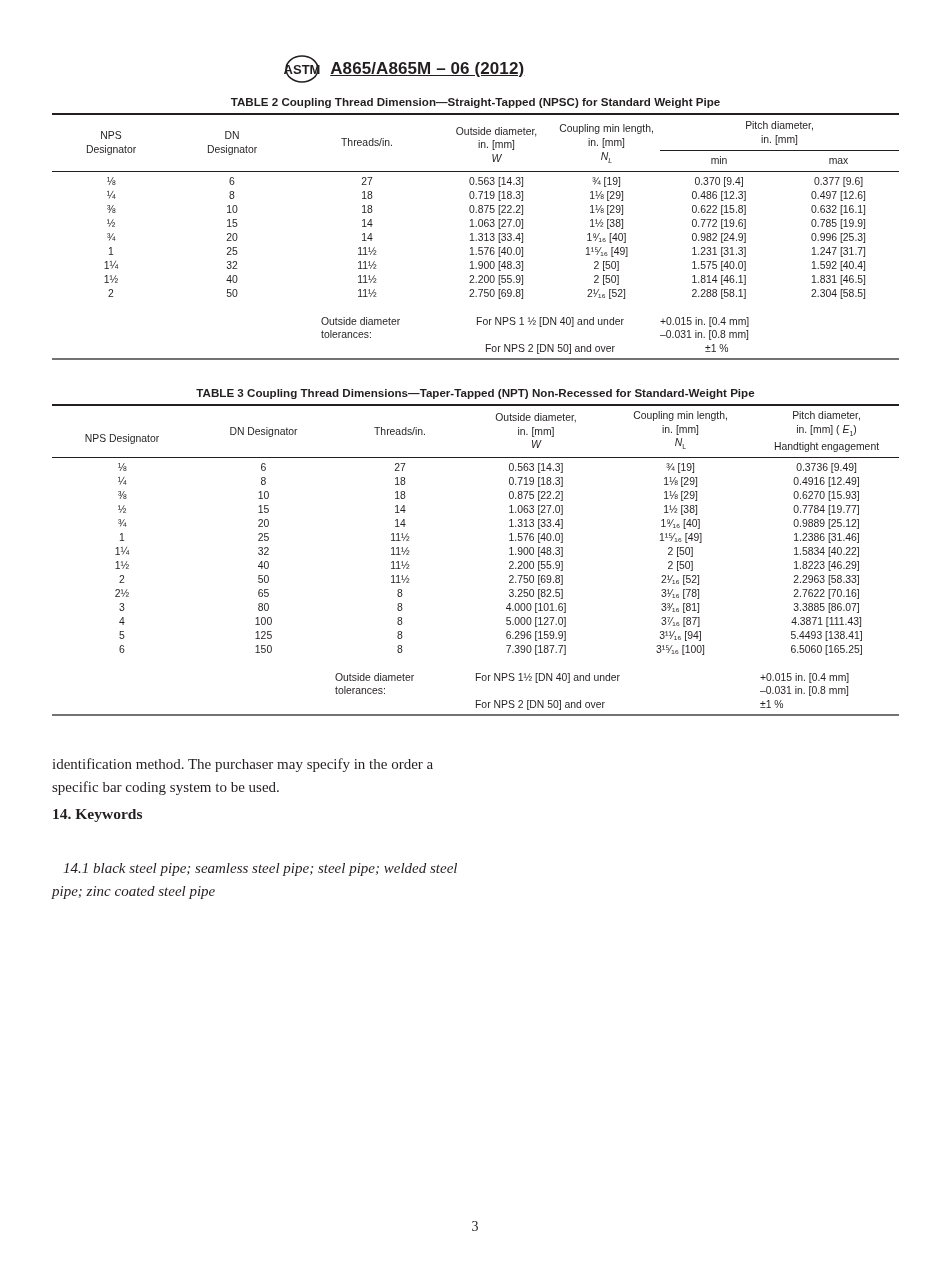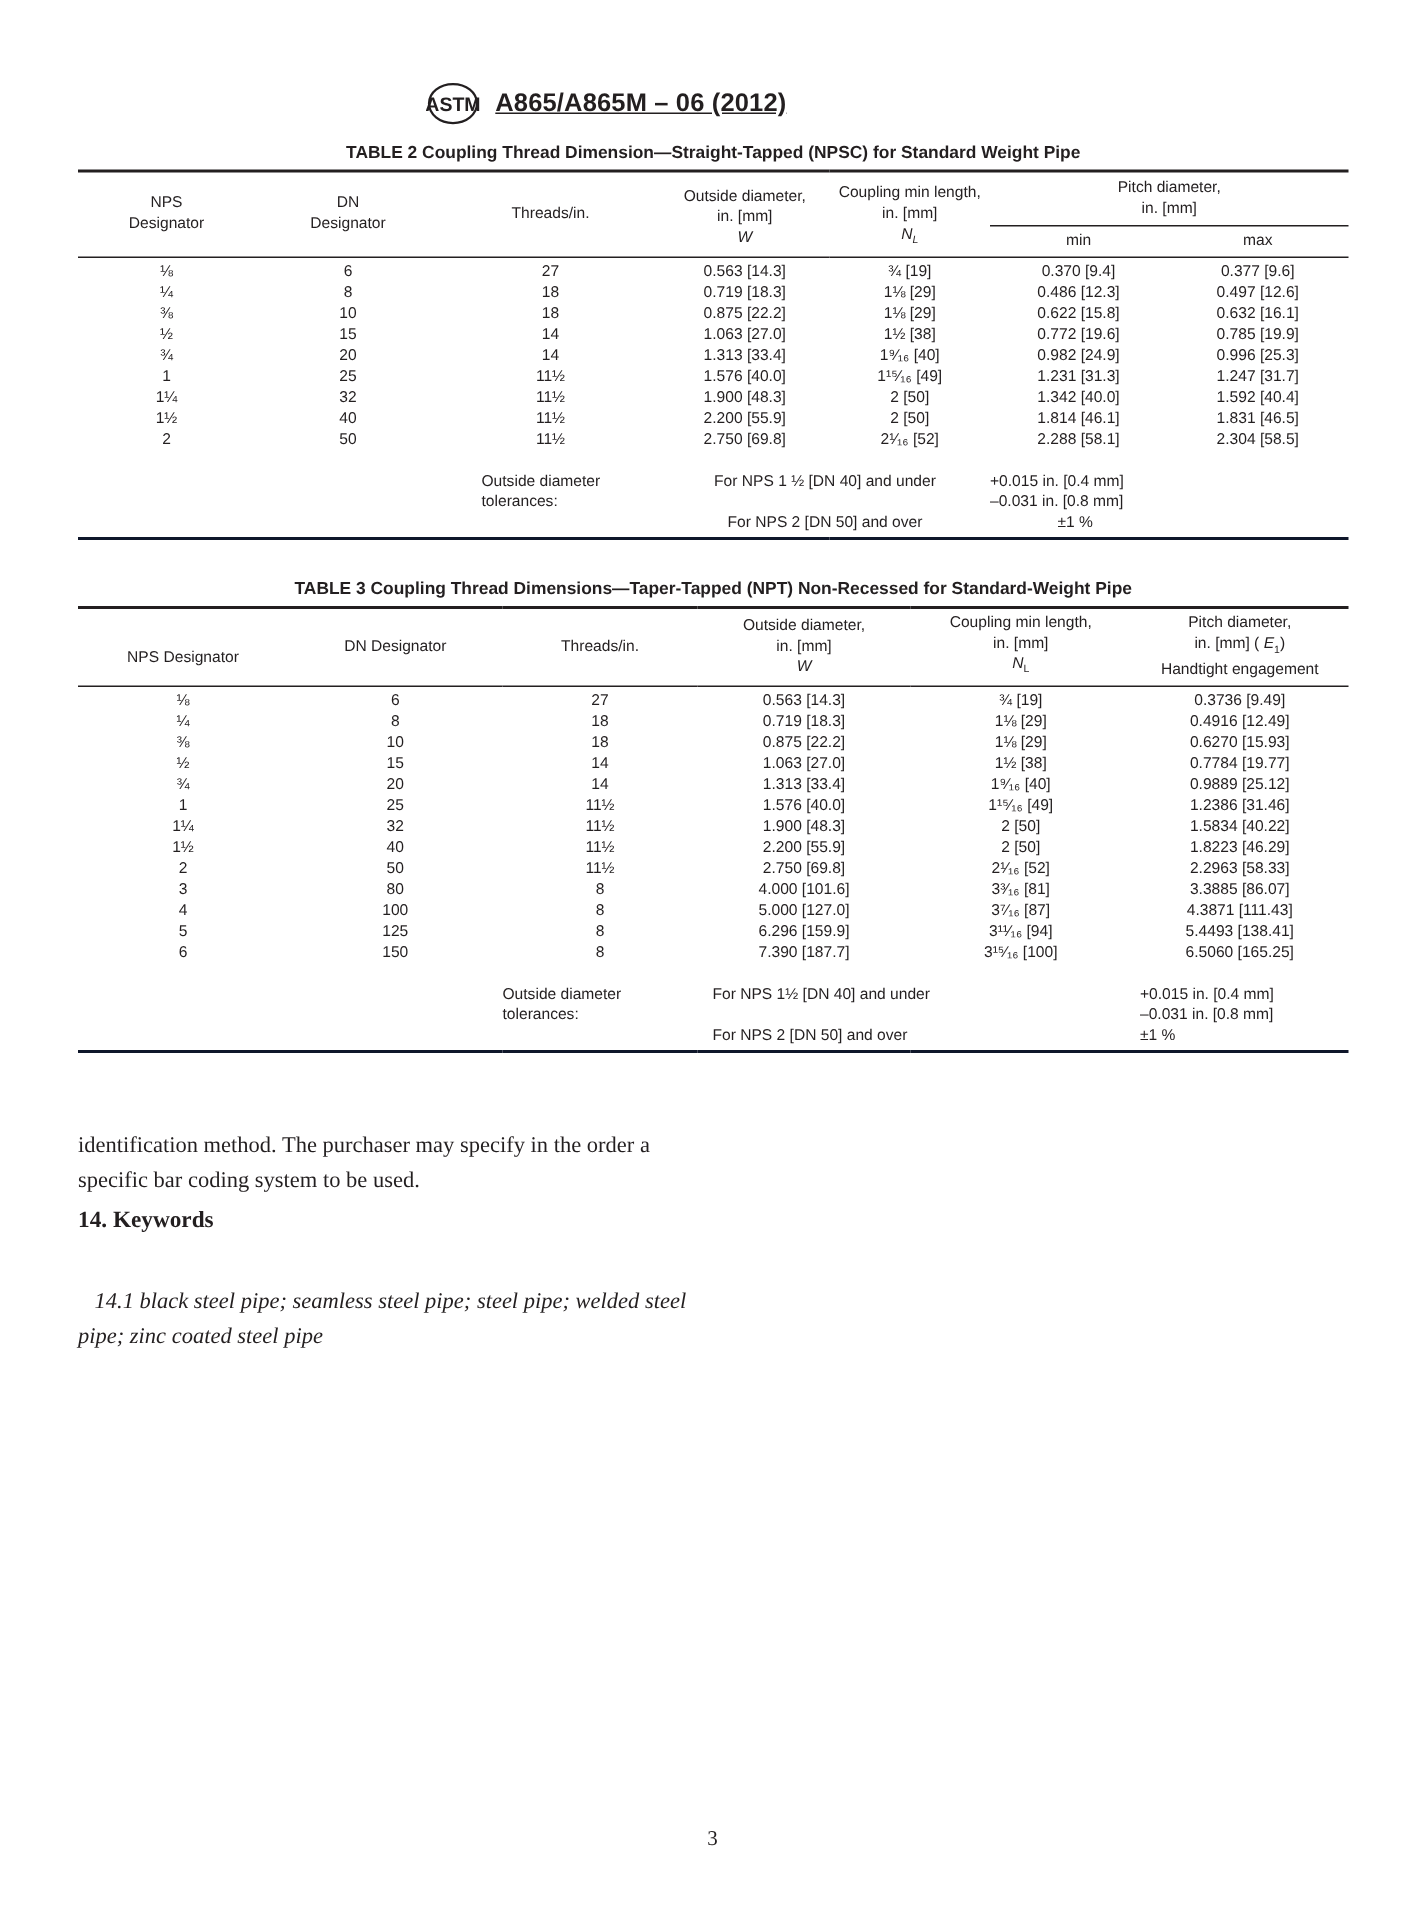--- a/index.html
+++ b/index.html
@@ -7,21 +7,21 @@
     .page-header { position: absolute; top: 54px; left: 0; width: 808px; text-align: center; }
     .page-header .logo { display: inline-block; vertical-align: middle; width: 36px; height: 30px; margin-right: 6px; }
     .page-header .std { display: inline-block; vertical-align: middle; font-weight: bold; font-size: 17px; letter-spacing: 0.1px; text-decoration: underline; }
     .caption { position: absolute; left: 52px; width: 847px; text-align: center; font-weight: bold; font-size: 11.6px; }
     table.t { position: absolute; left: 52px; width: 847px; border-collapse: collapse; font-size: 10.4px; }
     table.t td, table.t th { padding: 0; font-weight: normal; text-align: center; vertical-align: middle; line-height: 13.6px; }
     table.t thead tr.top th { border-top: 2px solid #231f20; }
     table.t thead tr.last th { border-bottom: 1px solid #231f20; }
     table.t tbody tr.data td { height: 14px; line-height: 14px; }
     table.t tbody tr.first td { padding-top: 3px; }
-    table.t tfoot td { border-bottom: 2px solid #0f172a; }
+    table.t tfoot td { border-bottom: 2px solid #737373; }
     .ital { font-style: italic; }
     .sub-border { border-bottom: 1px solid #231f20; }
     .tol { text-align: left !important; }
     .body-text { position: absolute; left: 52px; width: 410px; font-family: "Liberation Serif", serif; font-size: 15px; line-height: 23px; }
     .heading { position: absolute; left: 52px; font-family: "Liberation Serif", serif; font-weight: bold; font-size: 15.5px; }
     .page-num { position: absolute; top: 1219px; left: 0; width: 950px; text-align: center; font-family: "Liberation Serif", serif; font-size: 14px; }
   </style>
 </head>
 <body>
 
@@ -132,21 +132,21 @@
         <td>1¹⁵⁄₁₆ [49]</td>
         <td>1.231 [31.3]</td>
         <td>1.247 [31.7]</td>
     </tr>
     <tr class="data">
       <td>1¼</td>
         <td>32</td>
         <td>11½</td>
         <td>1.900 [48.3]</td>
         <td>2 [50]</td>
-        <td>1.342 [40.0]</td>
+        <td>1.575 [40.0]</td>
         <td>1.592 [40.4]</td>
     </tr>
     <tr class="data">
       <td>1½</td>
         <td>40</td>
         <td>11½</td>
         <td>2.200 [55.9]</td>
         <td>2 [50]</td>
         <td>1.814 [46.1]</td>
         <td>1.831 [46.5]</td>
@@ -287,20 +287,28 @@
     </tr>
     <tr class="data">
       <td>2</td>
         <td>50</td>
         <td>11½</td>
         <td>2.750 [69.8]</td>
         <td>2¹⁄₁₆ [52]</td>
         <td>2.2963 [58.33]</td>
     </tr>
     <tr class="data">
+      <td>2½</td>
+        <td>65</td>
+        <td>8</td>
+        <td>3.250 [82.5]</td>
+        <td>3¹⁄₁₆ [78]</td>
+        <td>2.7622 [70.16]</td>
+    </tr>
+    <tr class="data">
       <td>3</td>
         <td>80</td>
         <td>8</td>
         <td>4.000 [101.6]</td>
         <td>3³⁄₁₆ [81]</td>
         <td>3.3885 [86.07]</td>
     </tr>
     <tr class="data">
       <td>4</td>
         <td>100</td>

